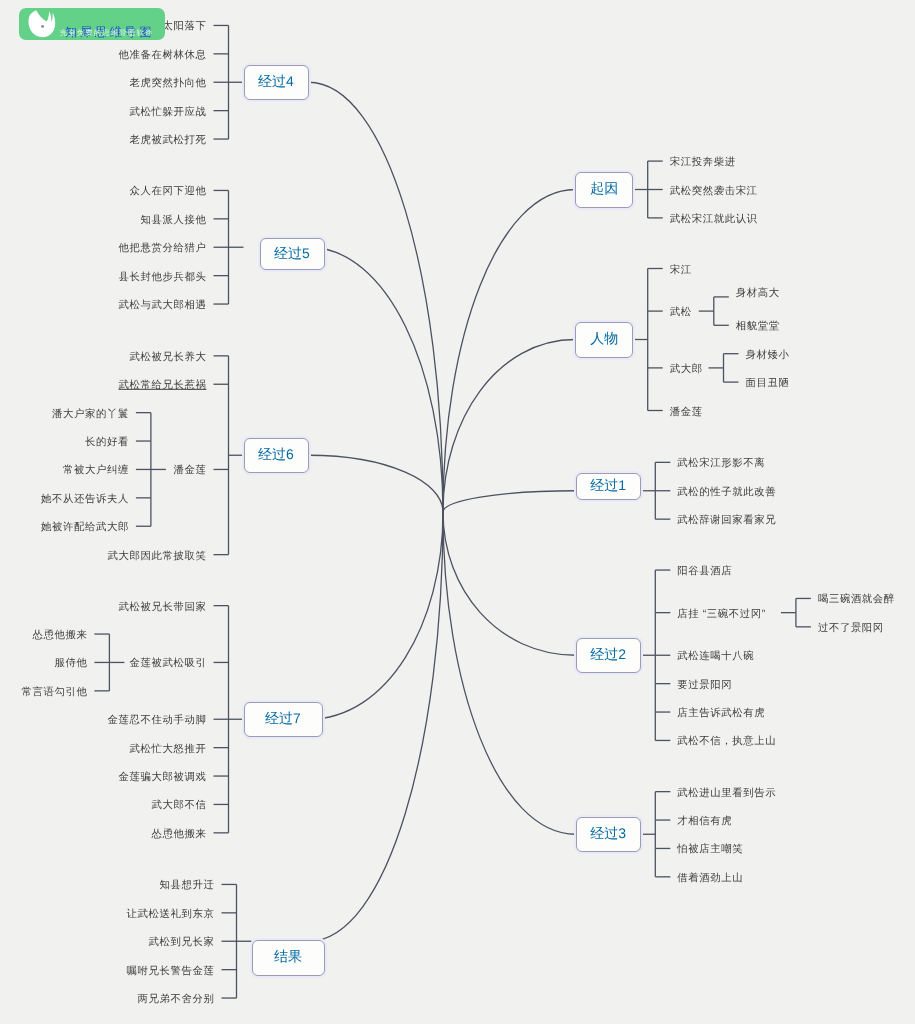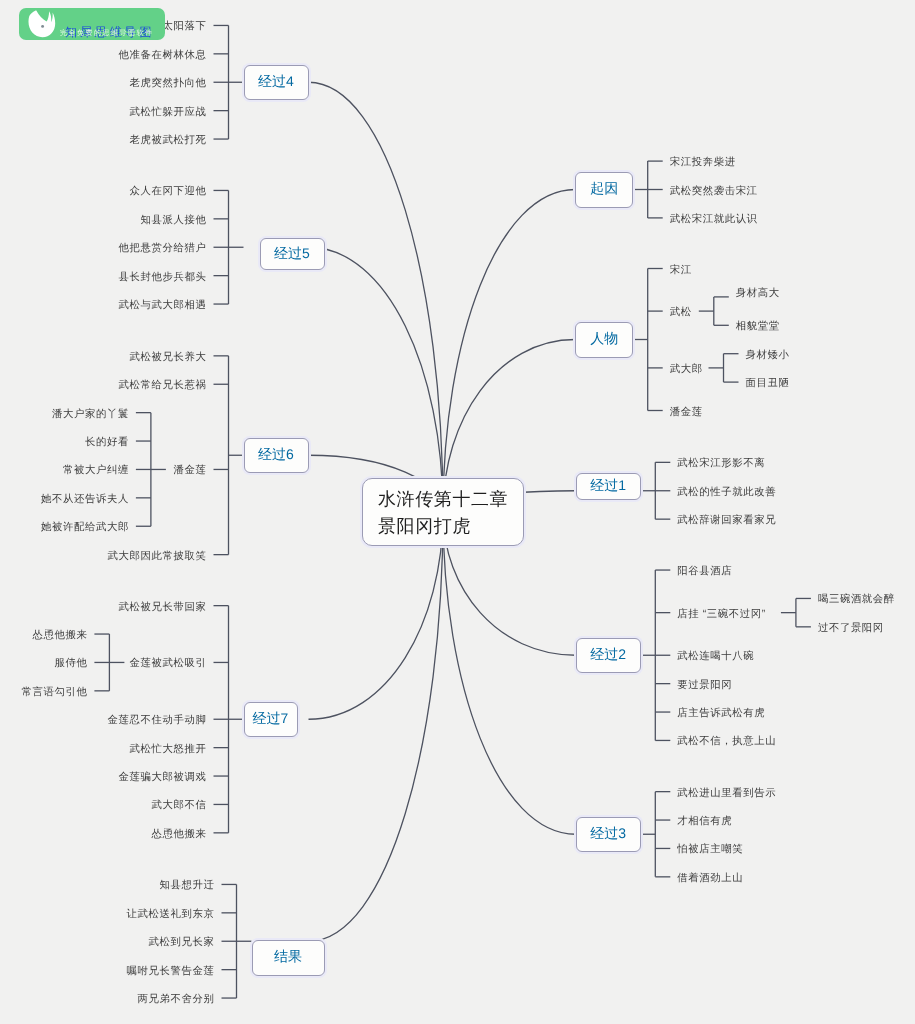--- a/index.html
+++ b/index.html
@@ -170,21 +170,21 @@
 <div class="leaf" style="right:708.5px;top:53.85px;text-align:right;">他准备在树林休息</div>
 <div class="leaf" style="right:708.5px;top:82.25px;text-align:right;">老虎突然扑向他</div>
 <div class="leaf" style="right:708.5px;top:110.65px;text-align:right;">武松忙躲开应战</div>
 <div class="leaf" style="right:708.5px;top:139.05px;text-align:right;">老虎被武松打死</div>
 <div class="leaf" style="right:708.5px;top:190.45px;text-align:right;">众人在冈下迎他</div>
 <div class="leaf" style="right:708.5px;top:218.85px;text-align:right;">知县派人接他</div>
 <div class="leaf" style="right:708.5px;top:247.25px;text-align:right;">他把悬赏分给猎户</div>
 <div class="leaf" style="right:708.5px;top:275.65px;text-align:right;">县长封他步兵都头</div>
 <div class="leaf" style="right:708.5px;top:304.05px;text-align:right;">武松与武大郎相遇</div>
 <div class="leaf" style="right:708.5px;top:355.85px;text-align:right;">武松被兄长养大</div>
-<div class="leaf" style="right:708.5px;top:384.25px;text-align:center;">武松常给兄长惹祸</div>
+<div class="leaf" style="right:708.5px;top:384.25px;text-align:center;text-decoration:underline;">武松常给兄长惹祸</div>
 <div class="leaf" style="right:708.5px;top:469.45px;text-align:right;">潘金莲</div>
 <div class="leaf" style="right:786.11px;top:412.65px;text-align:right;">潘大户家的丫鬟</div>
 <div class="leaf" style="right:786.11px;top:441.05px;text-align:right;">长的好看</div>
 <div class="leaf" style="right:786.11px;top:469.45px;text-align:right;">常被大户纠缠</div>
 <div class="leaf" style="right:786.11px;top:497.85px;text-align:right;">她不从还告诉夫人</div>
 <div class="leaf" style="right:786.11px;top:526.25px;text-align:right;">她被许配给武大郎</div>
 <div class="leaf" style="right:708.5px;top:554.65px;text-align:right;">武大郎因此常披取笑</div>
 <div class="leaf" style="right:708.5px;top:605.65px;text-align:right;margin-left:28px;">武松被兄长带回家</div>
 <div class="leaf" style="right:708.5px;top:662.45px;text-align:right;">金莲被武松吸引</div>
 <div class="leaf" style="right:827.6px;top:634.05px;text-align:right;">怂恿他搬来</div>
@@ -201,26 +201,22 @@
 <div class="leaf" style="right:700.5px;top:969.65px;text-align:right;">嘱咐兄长警告金莲</div>
 <div class="leaf" style="right:700.5px;top:998.05px;text-align:right;">两兄弟不舍分别</div>
 <div class="nodebox" style="left:575.2px;top:171.5px;width:58.0px;height:36.0px;">起因</div>
 <div class="nodebox" style="left:575.2px;top:321.5px;width:58.0px;height:36.0px;">人物</div>
 <div class="nodebox" style="left:575.7px;top:473.0px;width:65.1px;height:27px;">经过1</div>
 <div class="nodebox" style="left:575.7px;top:637.5px;width:65.1px;height:35.5px;">经过2</div>
 <div class="nodebox" style="left:575.7px;top:816.5px;width:65.1px;height:35.5px;">经过3</div>
 <div class="nodebox" style="left:243.5px;top:64.5px;width:65.0px;height:35.5px;">经过4</div>
 <div class="nodebox" style="left:243.5px;top:238px;width:65.0px;height:32px;margin-left:16px;">经过5</div>
 <div class="nodebox" style="left:243.5px;top:437.5px;width:65.0px;height:35.5px;">经过6</div>
-<div class="nodebox" style="left:243.5px;top:701.5px;width:54px;height:35.5px;">经过7</div>
+<div class="nodebox" style="left:243.5px;top:701.5px;width:79px;height:35.5px;">经过7</div>
 <div class="nodebox" style="left:251.5px;top:940px;width:73px;height:35.5px;font-family:Liberation Serif, serif;">结果</div>
-<div id="rootbox">
-      <span>水浒传第十二章</span>
-      <span>景阳冈打虎</span>
-    </div>
 <div id="logo">
 <div id="logo-icon"><svg width="28" height="28" viewBox="0 0 28 28">
           <path fill="#ffffff" d="M7.2,0.8 C4.6,2.2 2.6,3.9 1.6,5.6 C0.8,7.1 0.5,9.6 0.5,12.1 C0.5,20.3 6.5,27.2 14.4,27.2 C21.8,27.2 27.2,21.3 27.2,13.4 C27.2,9.2 26.3,5.6 24.6,2.4 C24.9,6.6 24.4,9.8 23.2,12.2 C23.6,7.9 22.9,4.2 21.2,1.2 C20.9,5.8 20.1,9.2 18.6,11.6 C14.6,9.2 10.6,5.2 8.6,1.0 C8.2,0.2 7.7,0.5 7.2,0.8 Z"></path>
           <circle cx="14.6" cy="16.4" r="1.45" fill="#808c94"></circle>
         </svg></div>
 <div id="logo-title">知犀思维导图</div>
 <div id="logo-sub">完全免费的思维导图软件</div>
 </div>
 </div>
 

